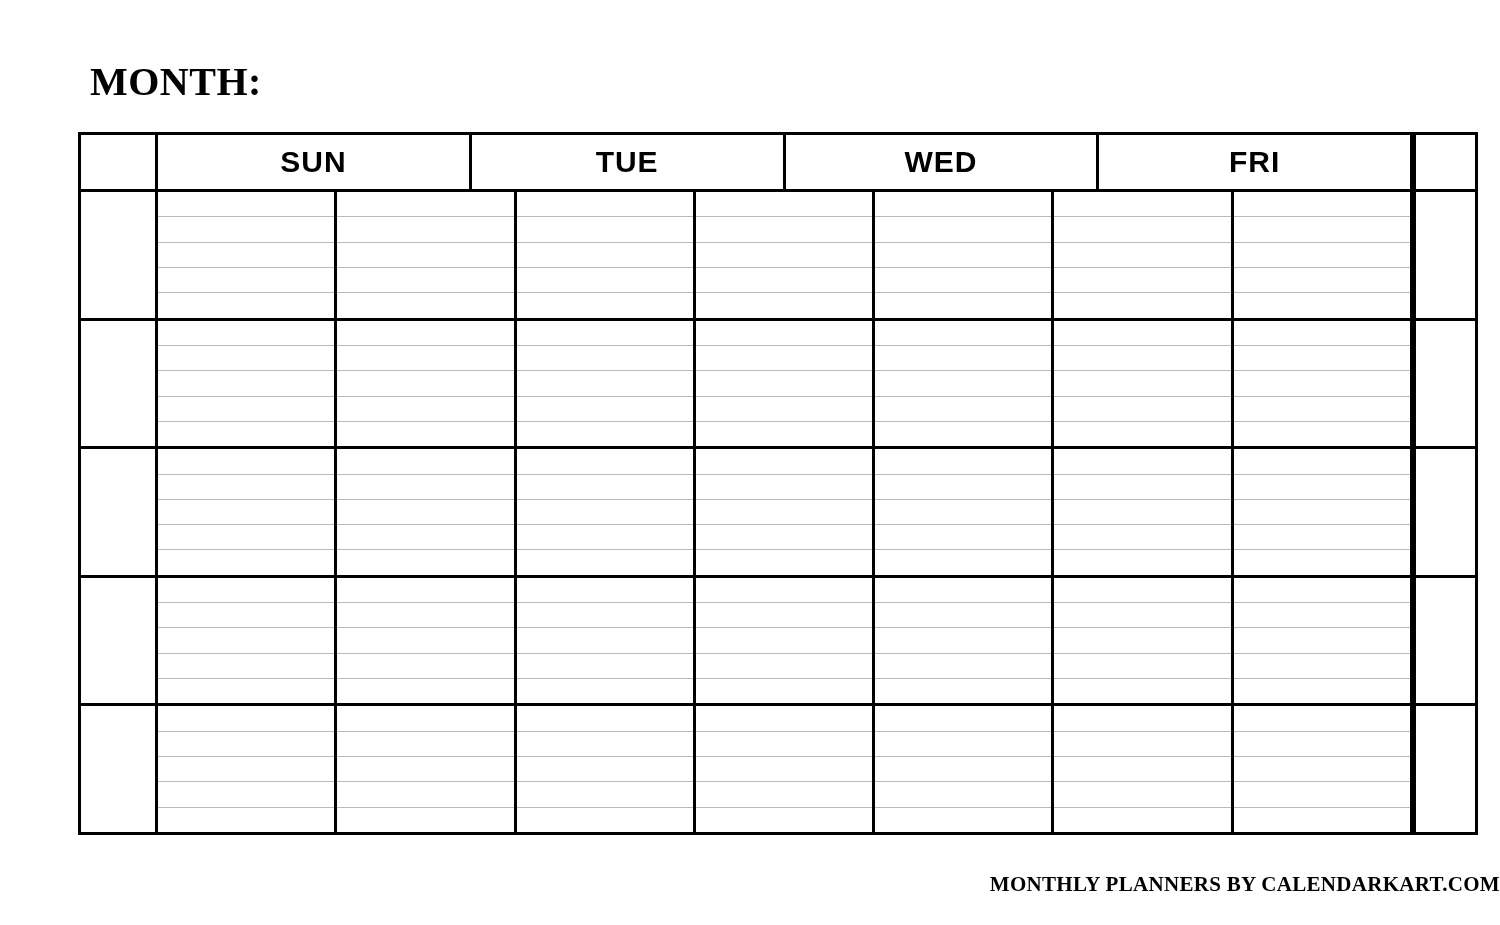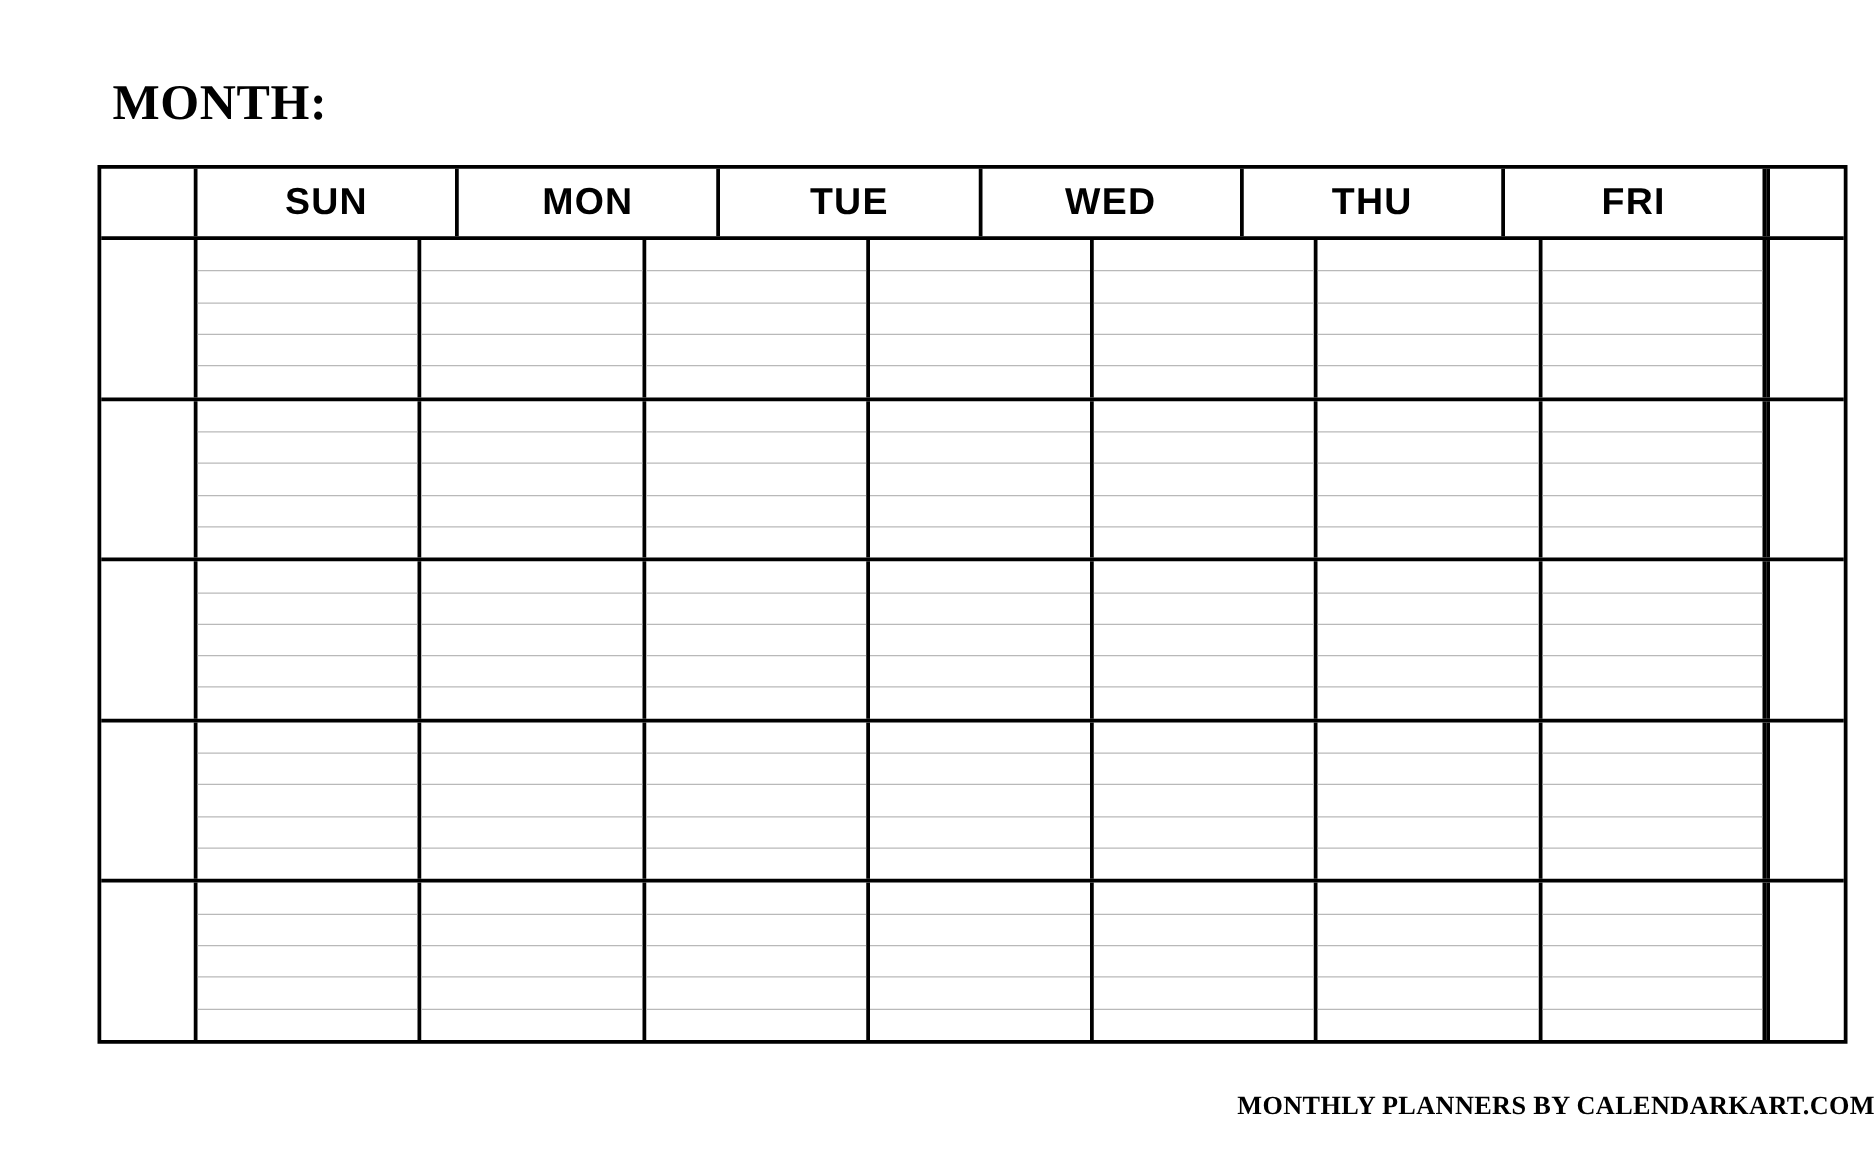--- a/index.html
+++ b/index.html
@@ -151,32 +151,26 @@
 
   <div class="calendar">
 
     <div class="header-row">
       <div class="col-edge"></div>
 
       <div class="col-day">
         <div class="day-label">SUN</div>
       </div>
       <div class="col-day">
-        <div class="day-label">MON</div>
-      </div>
-      <div class="col-day">
         <div class="day-label">TUE</div>
       </div>
       <div class="col-day">
         <div class="day-label">WED</div>
       </div>
       <div class="col-day">
-        <div class="day-label">THU</div>
-      </div>
-      <div class="col-day">
         <div class="day-label">FRI</div>
       </div>
 
       <div class="col-edge right"></div>
     </div>
 
     <div class="body-rows">
 
       <div class="week-row">
         <div class="col-edge"></div>

